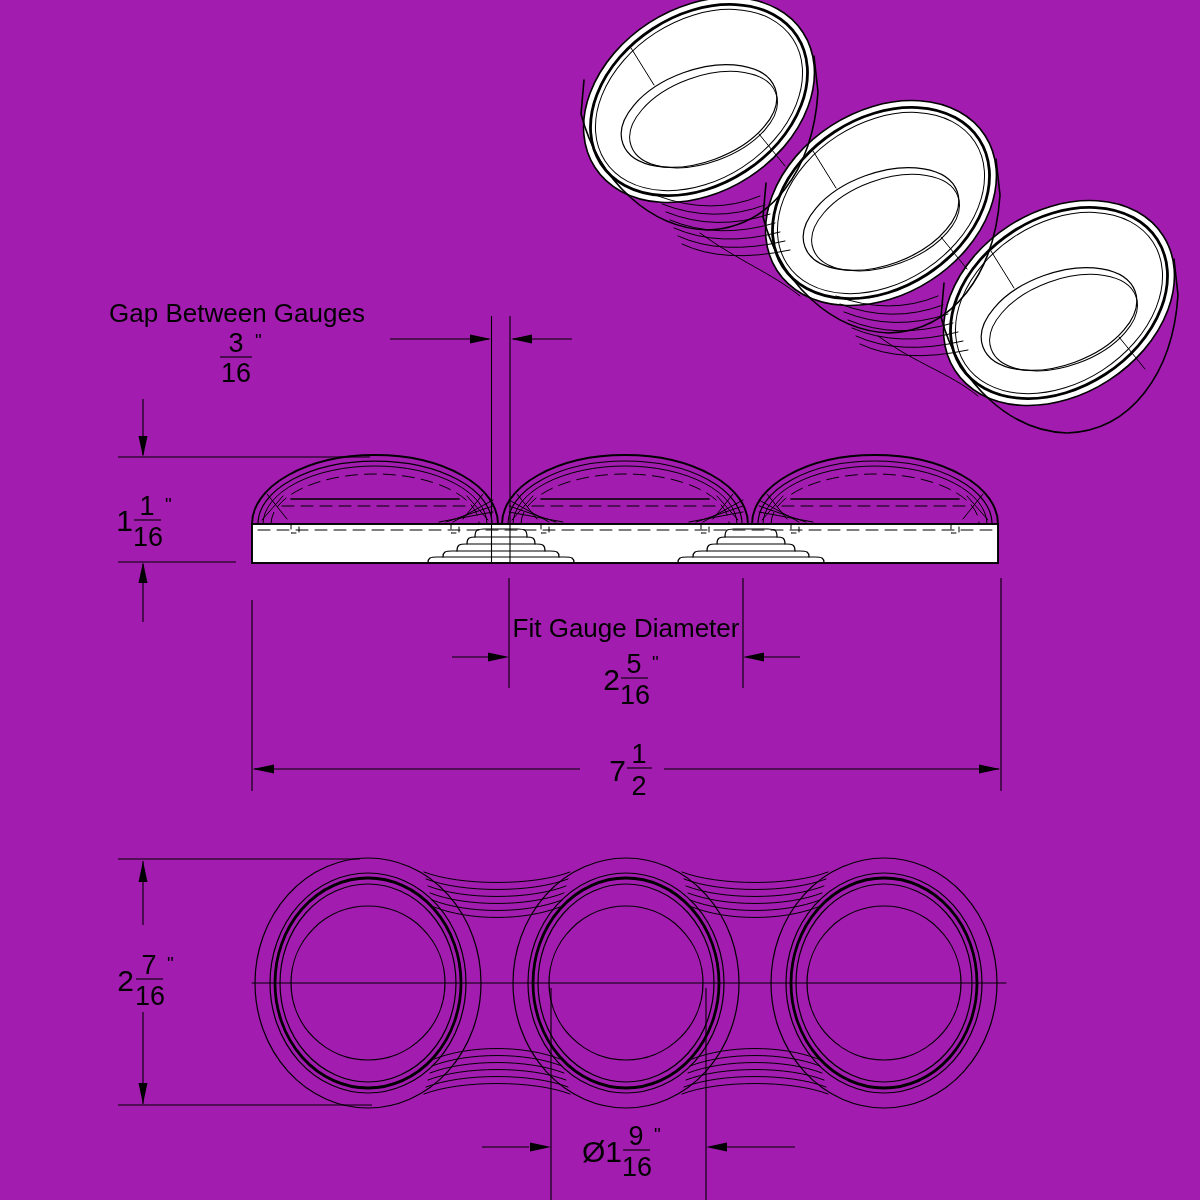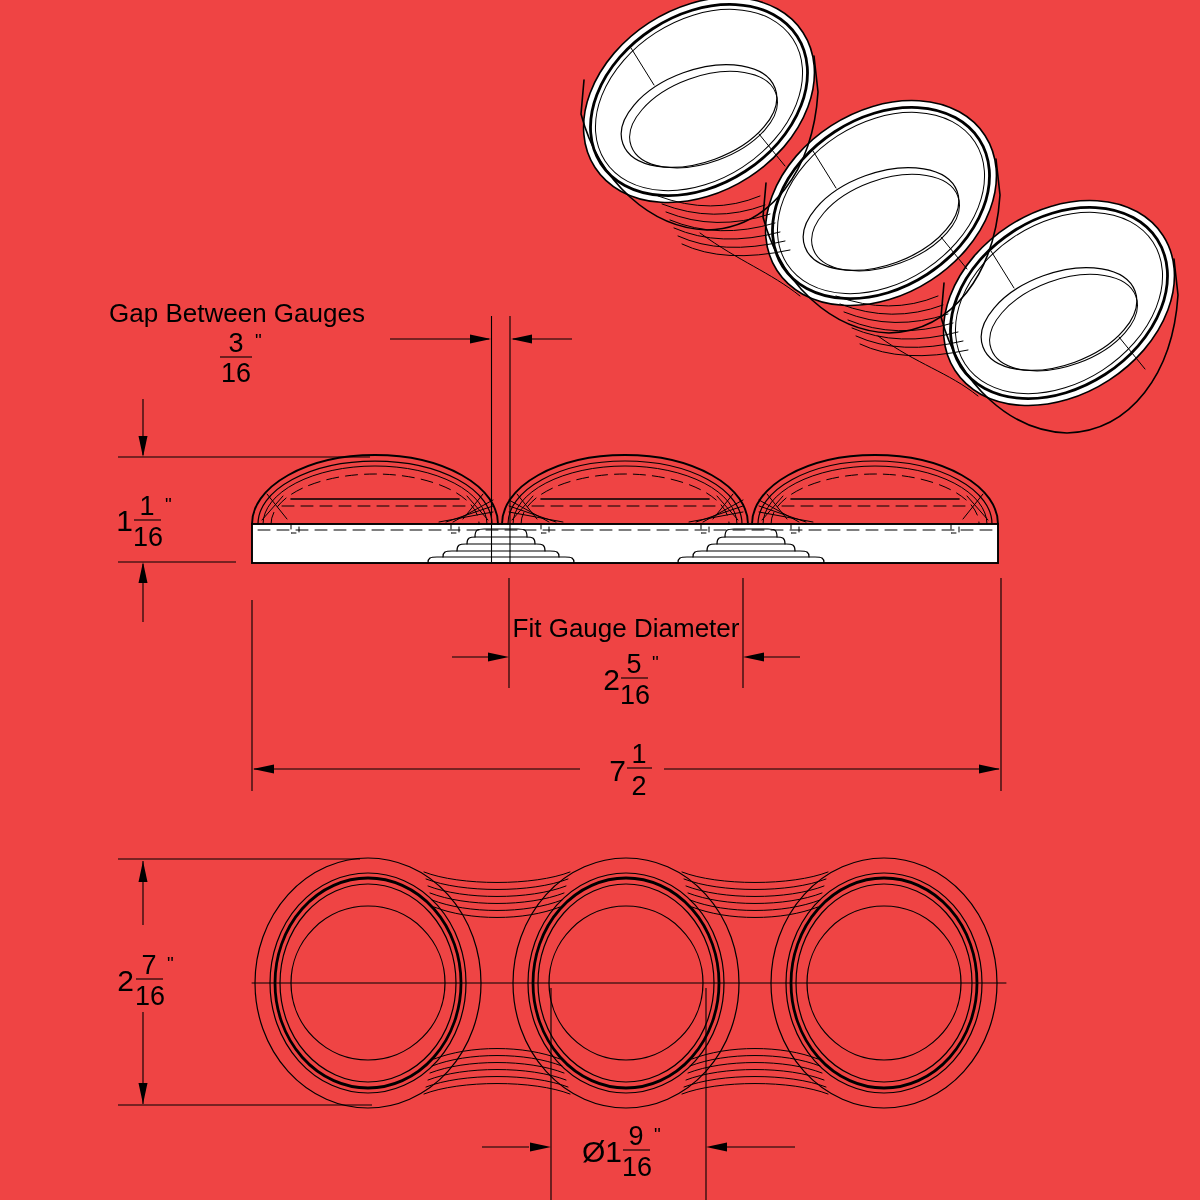--- a/index.html
+++ b/index.html
@@ -1,16 +1,16 @@
 <!DOCTYPE html>
 <html><head>
 <meta charset="utf-8">
 <style>
   html,body{margin:0;padding:0;background:#ffffff;}
-  .stage{width:1200px;height:1200px;position:relative;background:#ef4444;overflow:hidden;}
+  .stage{width:1200px;height:1200px;position:relative;background:#a21caf;overflow:hidden;}
   svg text{font-family:"Liberation Sans","DejaVu Sans",sans-serif;fill:#000;}
   .ln{fill:none;stroke:#000;stroke-width:1.2px;stroke-linecap:round;}
   .thin{stroke-width:1px;}
   .med{stroke-width:1.6px;}
   .hv{stroke-width:1.9px;}
   .thick{stroke-width:2.8px;}
   .dash{stroke-dasharray:12 7;}
   .dash2{stroke-dasharray:5 4;}
   .dim{fill:none;stroke:#000;stroke-width:1.1px;}
   .arr{fill:#000;stroke:none;}

